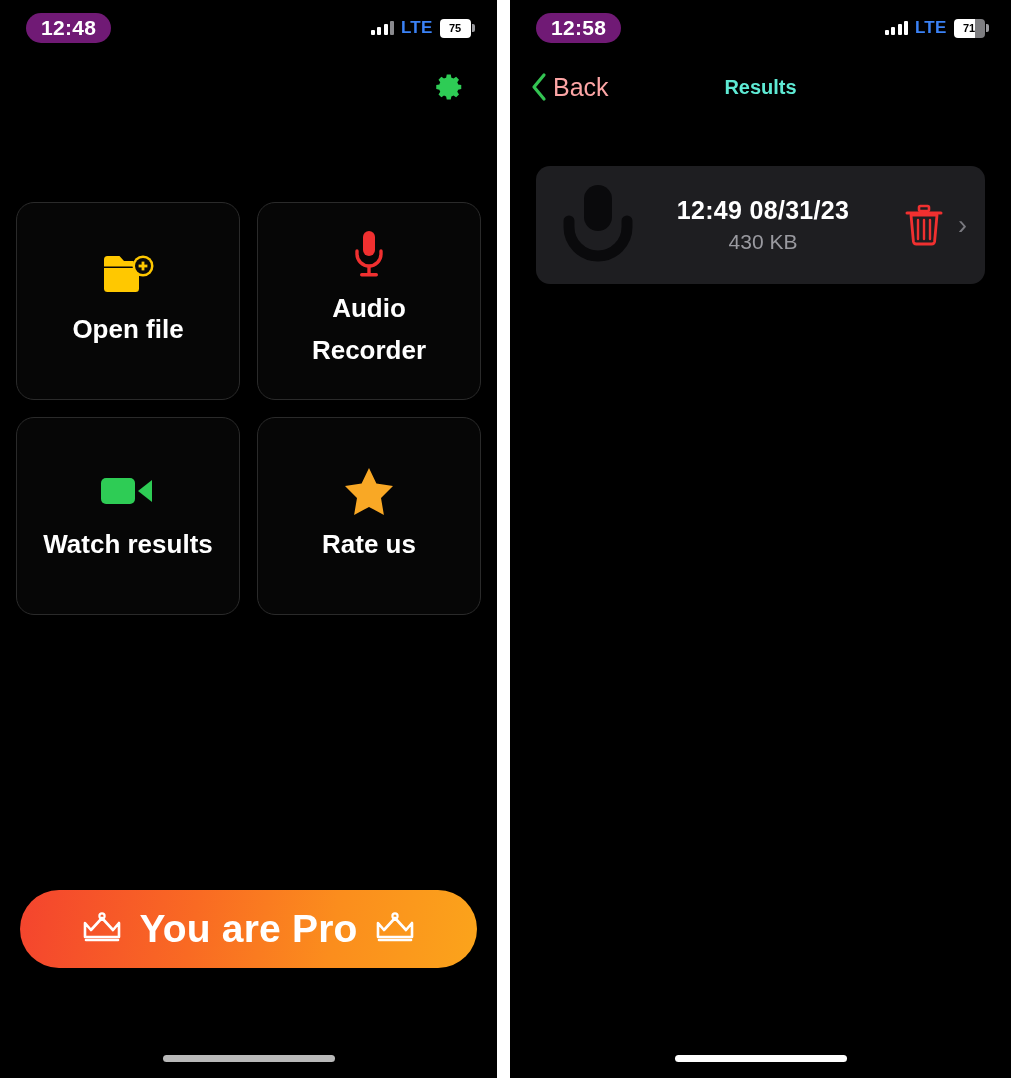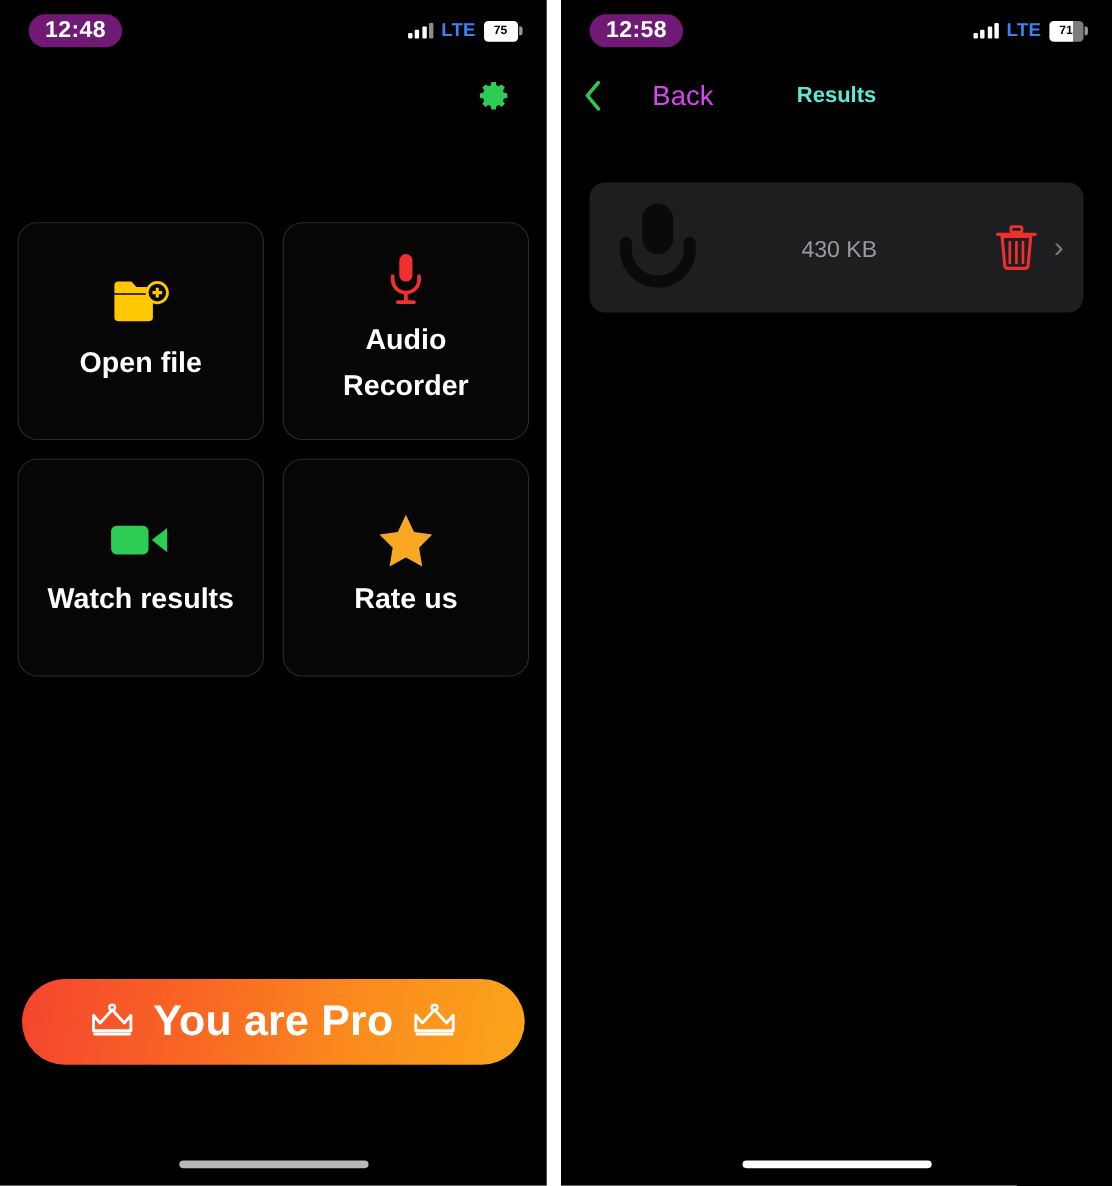--- a/index.html
+++ b/index.html
@@ -114,21 +114,21 @@
     position: relative;
     height: 62px;
     display: flex; align-items: center;
     padding: 0 20px;
   }
   .back-btn {
     display: flex; align-items: center; gap: 6px;
     background: none; border: none; cursor: pointer;
     padding: 0;
   }
-  .back-label { color: #d946ef; font-size: 25px; font-weight: 400; margin-left: 40px; }
+  .back-label { color: #fca5a5; font-size: 25px; font-weight: 400; }
   .nav-title {
     position: absolute; left: 0; right: 0;
     text-align: center;
     color: #5eead4; font-size: 20px; font-weight: 700;
     pointer-events: none;
   }
   .delete-all-row { display: flex; justify-content: flex-end; padding: 6px 18px 0 0; }
   .delete-all {
     color: #33c452; font-size: 25px; font-weight: 400;
     background: none; border: none; cursor: pointer; padding: 0;
@@ -300,20 +300,21 @@
 
     <div class="rec-list">
       <div class="rec-card">
         <span class="rec-mic">
           <svg width="90" height="92" viewBox="0 0 90 92">
             <rect x="31" y="6" width="28" height="46" rx="14" fill="#0a0a0c"></rect>
             <path d="M16 42v6c0 16 13 29 29 29s29-13 29-29v-6" stroke="#0a0a0c" stroke-width="11" fill="none" stroke-linecap="round"></path>
           </svg>
         </span>
         <span class="rec-texts">
+          <span class="rec-title">12:49  08/31/23</span>
           <span class="rec-size">430 KB</span>
         </span>
         <button class="rec-trash">
           <svg width="40" height="44" viewBox="0 0 40 44">
             <rect x="15" y="3" width="10" height="5" rx="1.5" fill="none" stroke="#F03030" stroke-width="2.6"></rect>
             <line x1="3" y1="10" x2="37" y2="10" stroke="#F03030" stroke-width="3" stroke-linecap="round"></line>
             <path d="M7 12h26l-2.4 26.5a3 3 0 01-3 2.5H12.4a3 3 0 01-3-2.5z" fill="none" stroke="#F03030" stroke-width="2.8" stroke-linejoin="round"></path>
             <line x1="14" y1="17" x2="14" y2="36" stroke="#F03030" stroke-width="2.4" stroke-linecap="round"></line>
             <line x1="20" y1="17" x2="20" y2="36" stroke="#F03030" stroke-width="2.4" stroke-linecap="round"></line>
             <line x1="26" y1="17" x2="26" y2="36" stroke="#F03030" stroke-width="2.4" stroke-linecap="round"></line>

